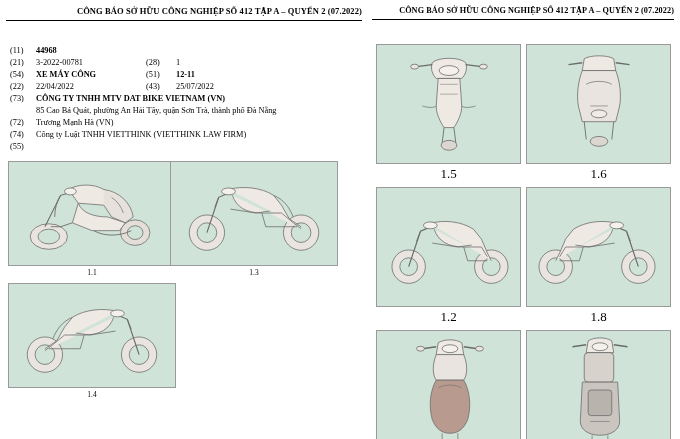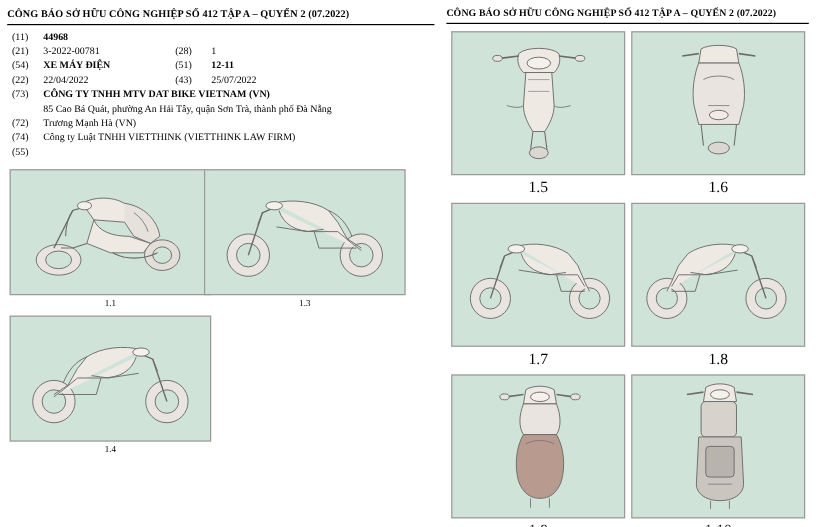--- a/index.html
+++ b/index.html
@@ -25,27 +25,27 @@
     width: 368px;
     box-sizing: border-box;
     padding: 6px 6px 0 6px;
   }
   .col-right {
     width: 312px;
     box-sizing: border-box;
     padding: 6px 6px 0 4px;
   }
   .hdr {
-    text-align: left;
+    text-align: right;
     font-weight: bold;
     font-size: 8.5px;
     letter-spacing: .1px;
     border-bottom: 1px solid #000;
     padding-bottom: 4px;
-    margin-bottom: 4px;
+    margin-bottom: 24px;
   }
   .col-right .hdr {
     font-size: 8.2px;
   }
   
   .biblio {
     font-size: 8.3px;
     line-height: 1.45;
     padding: 0 2px 0 4px;
   }
@@ -150,21 +150,21 @@
 
       <div class="brow">
         <div class="bcode">(21)</div>
         <div class="bval2">3-2022-00781</div>
         <div class="bcode2">(28)</div>
         <div class="bval">1</div>
       </div>
 
       <div class="brow">
         <div class="bcode">(54)</div>
-        <div class="bval2 b">XE MÁY ĐIỆN</div>
+        <div class="bval2 b">XE MÁY CÔNG</div>
         <div class="bcode2">(51)</div>
         <div class="bval b">12-11</div>
       </div>
 
       <div class="brow">
         <div class="bcode">(22)</div>
         <div class="bval2">22/04/2022</div>
         <div class="bcode2">(43)</div>
         <div class="bval">25/07/2022</div>
       </div>
@@ -325,21 +325,21 @@
               <path d="M32 80 L44 44 L58 38" stroke-width="1.2"></path>
               <path d="M54 36 C68 32 86 34 98 42 L106 52 L112 66 L116 74" fill="#efe9e4"></path>
               <path d="M58 42 C62 54 72 60 88 60 L106 60 L112 70" fill="#efe9e4"></path>
               <path d="M56 56 L82 60 L96 58" stroke-width="0.8"></path>
               <path d="M88 60 L92 74 L112 74" stroke-width="0.8"></path>
               <ellipse cx="54" cy="38" rx="7" ry="3.5" fill="#f4f0ec"></ellipse>
               <path d="M44 44 L40 54" stroke-width="0.8"></path>
             </g>
           </svg>
         </div>
-        <div class="cap">1.7</div>
+        <div class="cap">1.2</div>
       </div>
 
       <div class="figr">
         <div class="frame">
           <svg viewBox="0 0 145 120">
             <g stroke="#6b6b6b" stroke-width="0.8" fill="none">
               <circle cx="113" cy="80" r="17" fill="#e9e4df"></circle>
               <circle cx="113" cy="80" r="9" fill="#cfe3d8"></circle>
               <circle cx="29" cy="80" r="17" fill="#e9e4df"></circle>
               <circle cx="29" cy="80" r="9" fill="#cfe3d8"></circle>

